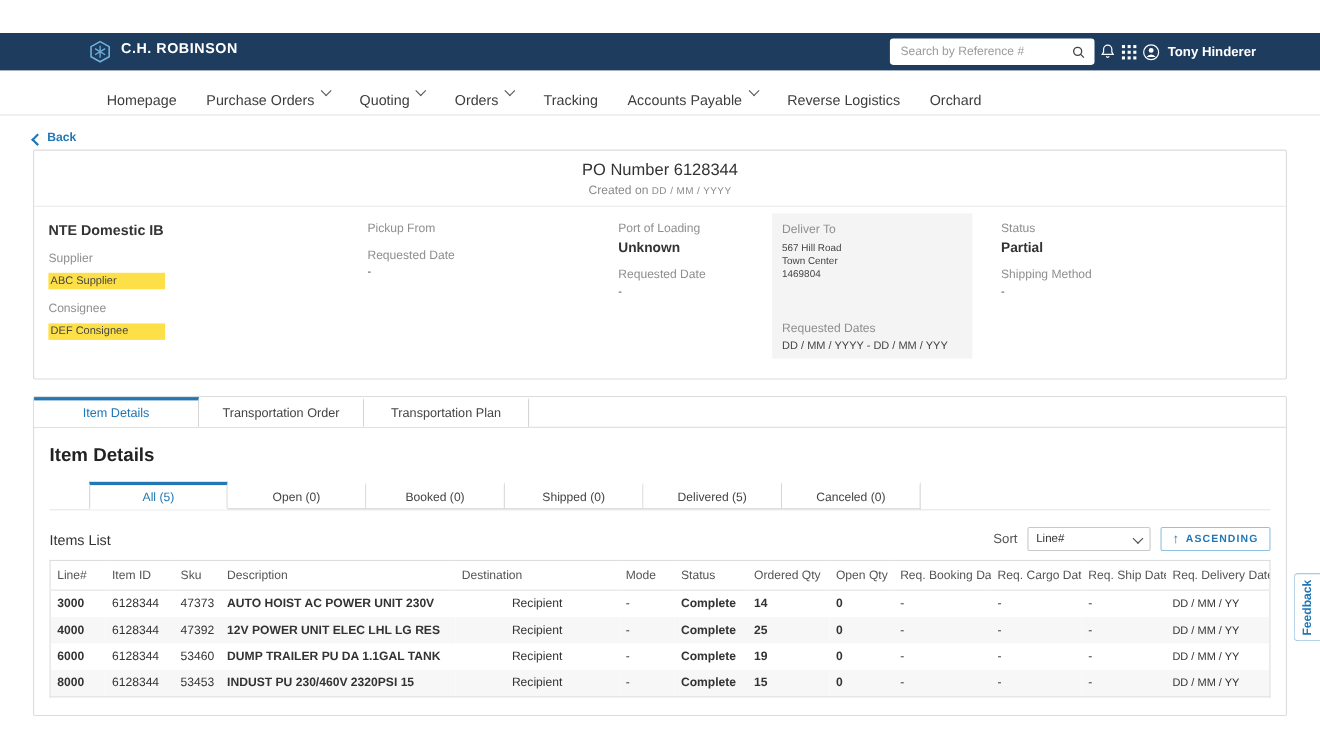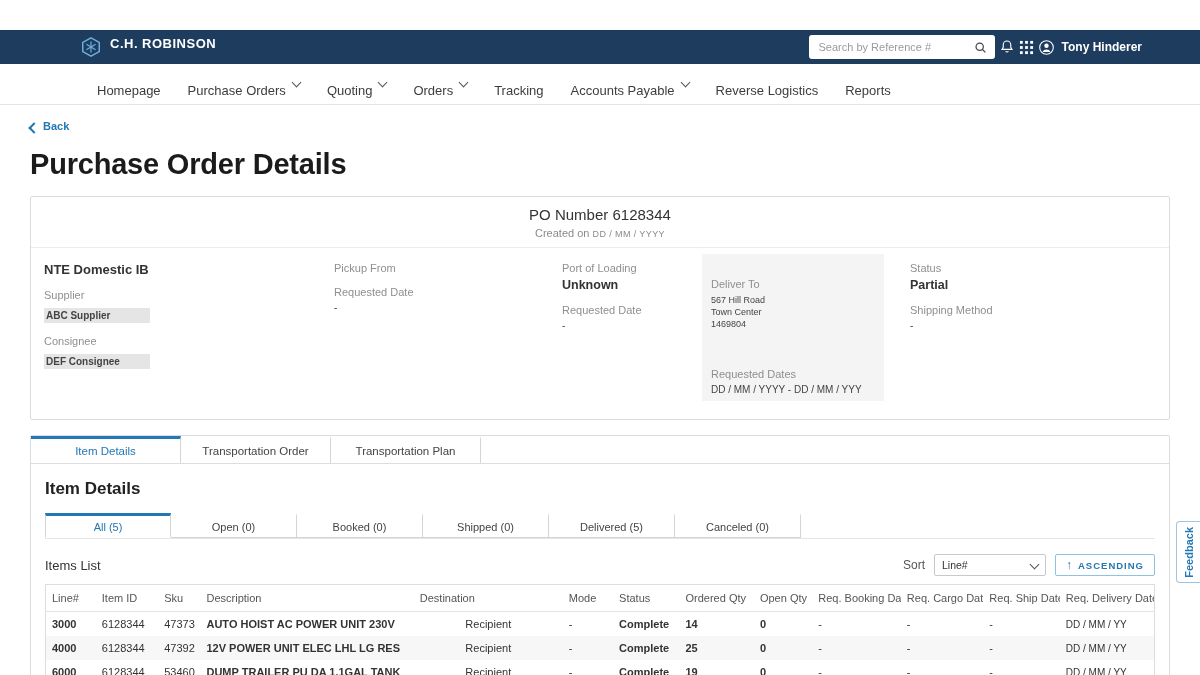--- a/index.html
+++ b/index.html
@@ -41,40 +41,40 @@
   .cols{display:flex;padding:6px 13px 18px;}
   .col-order{width:290px;}
   .col-pickup{width:228px;}
   .col-port{width:140px;}
   .col-deliver{width:182px;background:#f4f4f4;padding:6px 9px;box-sizing:border-box;margin-right:22px;}
   .col-status{flex:1;padding-left:4px;}
   .type-h{font-size:13px;font-weight:bold;color:#333;margin:8px 0 6px;}
   .lbl{font-size:11px;color:#8f8f8f;margin:12px 0 4px;}
   .lbl.first{margin-top:8px;}
   .val{font-size:10px;color:#444;}
-  .ph{background:#e5e5e5;display:inline-block;min-width:100px;padding:2px 4px 2px 2px;font-weight:bold;}
+  .ph{background:#fde047;display:inline-block;min-width:100px;padding:2px 4px 2px 2px;}
   .block{background:#f4f4f4;width:216px;min-height:36px;box-sizing:border-box;padding:4px 6px;font-size:10px;color:#444;}
   .val-bold{font-size:12.5px;font-weight:bold;color:#333;}
   .addr-line{font-size:9px;color:#444;line-height:1.35;}
   .deliver-gap{height:26px;}
   
   .tabbed{margin-top:15px;}
   .main-tabs{display:flex;border-bottom:1px solid #ddd;}
   .tab{width:150px;height:27px;display:flex;align-items:center;justify-content:center;
     font-size:11.5px;color:#444;background:#fff;border-right:1px solid #d5d5d5;border-top:3px solid transparent;
     box-sizing:border-box;cursor:pointer;}
   .tab.active{border-top:3px solid #2277b4;color:#2277b4;}
   .tab-body{padding:13px 14px 16px;}
   h2{font-size:17px;margin:2px 0 14px;color:#222;font-weight:bold;}
   .subtabs{display:flex;border-bottom:1px solid #e6e6e6;}
   .subtab{width:126px;height:25px;display:flex;align-items:center;justify-content:center;
     font-size:11px;color:#444;background:#fff;border:1px solid #d5d5d5;border-left:none;border-top:3px solid transparent;
     box-sizing:border-box;cursor:pointer;}
   .subtab:first-child{border-left:1px solid #d5d5d5;}
-  .subtab.active{border-top:3px solid #2277b4;color:#2277b4;border-bottom-color:#fff;}
+  .subtab.active{border-top:3px solid #2277b4;color:#2277b4;border-bottom-color:#fff;margin-left:36px;}
   .list-head{display:flex;align-items:center;margin:15px 0 8px;}
   .list-title{font-size:13px;color:#333;}
   .controls{margin-left:auto;display:flex;align-items:center;gap:9px;}
   .sort-label{font-size:12px;color:#555;}
   .select{width:112px;height:22px;border:1px solid #c9c9c9;border-radius:2px;display:flex;align-items:center;justify-content:space-between;
     padding:0 7px;font-size:10.5px;color:#333;box-sizing:border-box;cursor:pointer;background:#fff;}
   .select .caret{margin-top:-2px;}
   .asc-btn{height:22px;border:1px solid #8fc1e3;border-radius:2px;color:#2277b4;background:#fff;
     font-size:9.5px;font-weight:bold;letter-spacing:1px;display:flex;align-items:center;gap:5px;padding:0 10px;cursor:pointer;
     font-family:"Liberation Sans",sans-serif;}
@@ -176,30 +176,29 @@
       <span>Tracking</span>
     </span>
   <span class="nav-item">
       <span>Accounts Payable</span>
       <span class="caret"></span>
     </span>
   <span class="nav-item">
       <span>Reverse Logistics</span>
     </span>
   <span class="nav-item">
-      <span>Reports</span>
+      <span>Orchard</span>
     </span>
 </div>
 
 <div class="content">
   <span class="back">
     <span class="caret-left"></span>
     <span>Back</span>
   </span>
-  <h1>Purchase Order Details</h1>
 
   
   <div class="card">
     <div class="po-head">
       <div class="po-num">PO Number 6128344</div>
       <div class="created">
         <span>Created on</span> <span class="dt">DD / MM / YYYY</span>
       </div>
     </div>
     <div class="cols">
@@ -215,21 +214,21 @@
         <div class="lbl">Requested Date</div>
         <div class="val">-</div>
       </div>
       <div class="col-port">
         <div class="lbl first">Port of Loading</div>
         <div class="val-bold">Unknown</div>
         <div class="lbl">Requested Date</div>
         <div class="val">-</div>
       </div>
       <div class="col-deliver">
-        <div class="lbl first" style="margin-top:18px">Deliver To</div>
+        <div class="lbl first" style="margin-top:3px">Deliver To</div>
         <div class="addr-line">567 Hill Road</div>
         <div class="addr-line">Town Center</div>
         <div class="addr-line">1469804</div>
         <div class="deliver-gap"></div>
         <div class="lbl">Requested Dates</div>
         <div class="val">DD / MM / YYYY - DD / MM / YYY</div>
       </div>
       <div class="col-status">
         <div class="lbl first">Status</div>
         <div class="val-bold">Partial</div>

